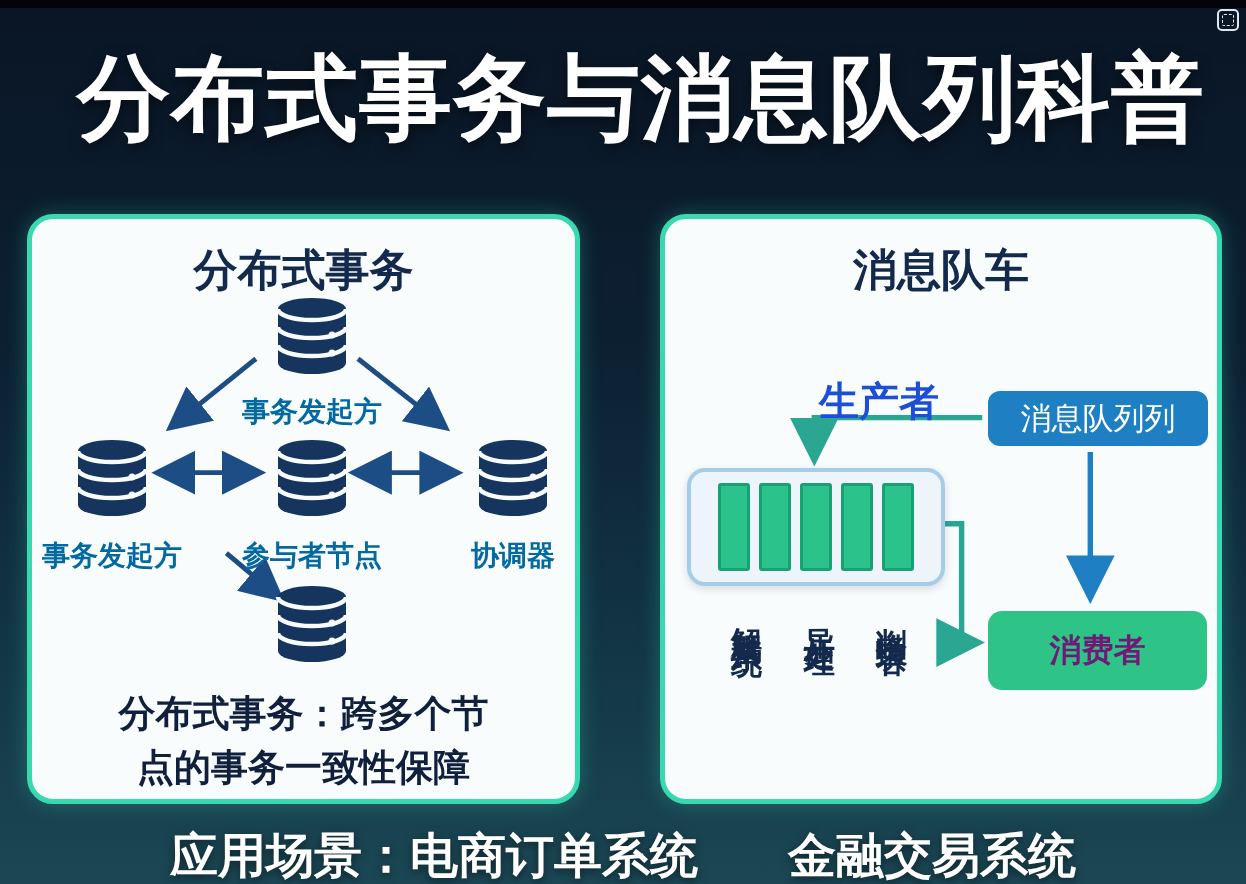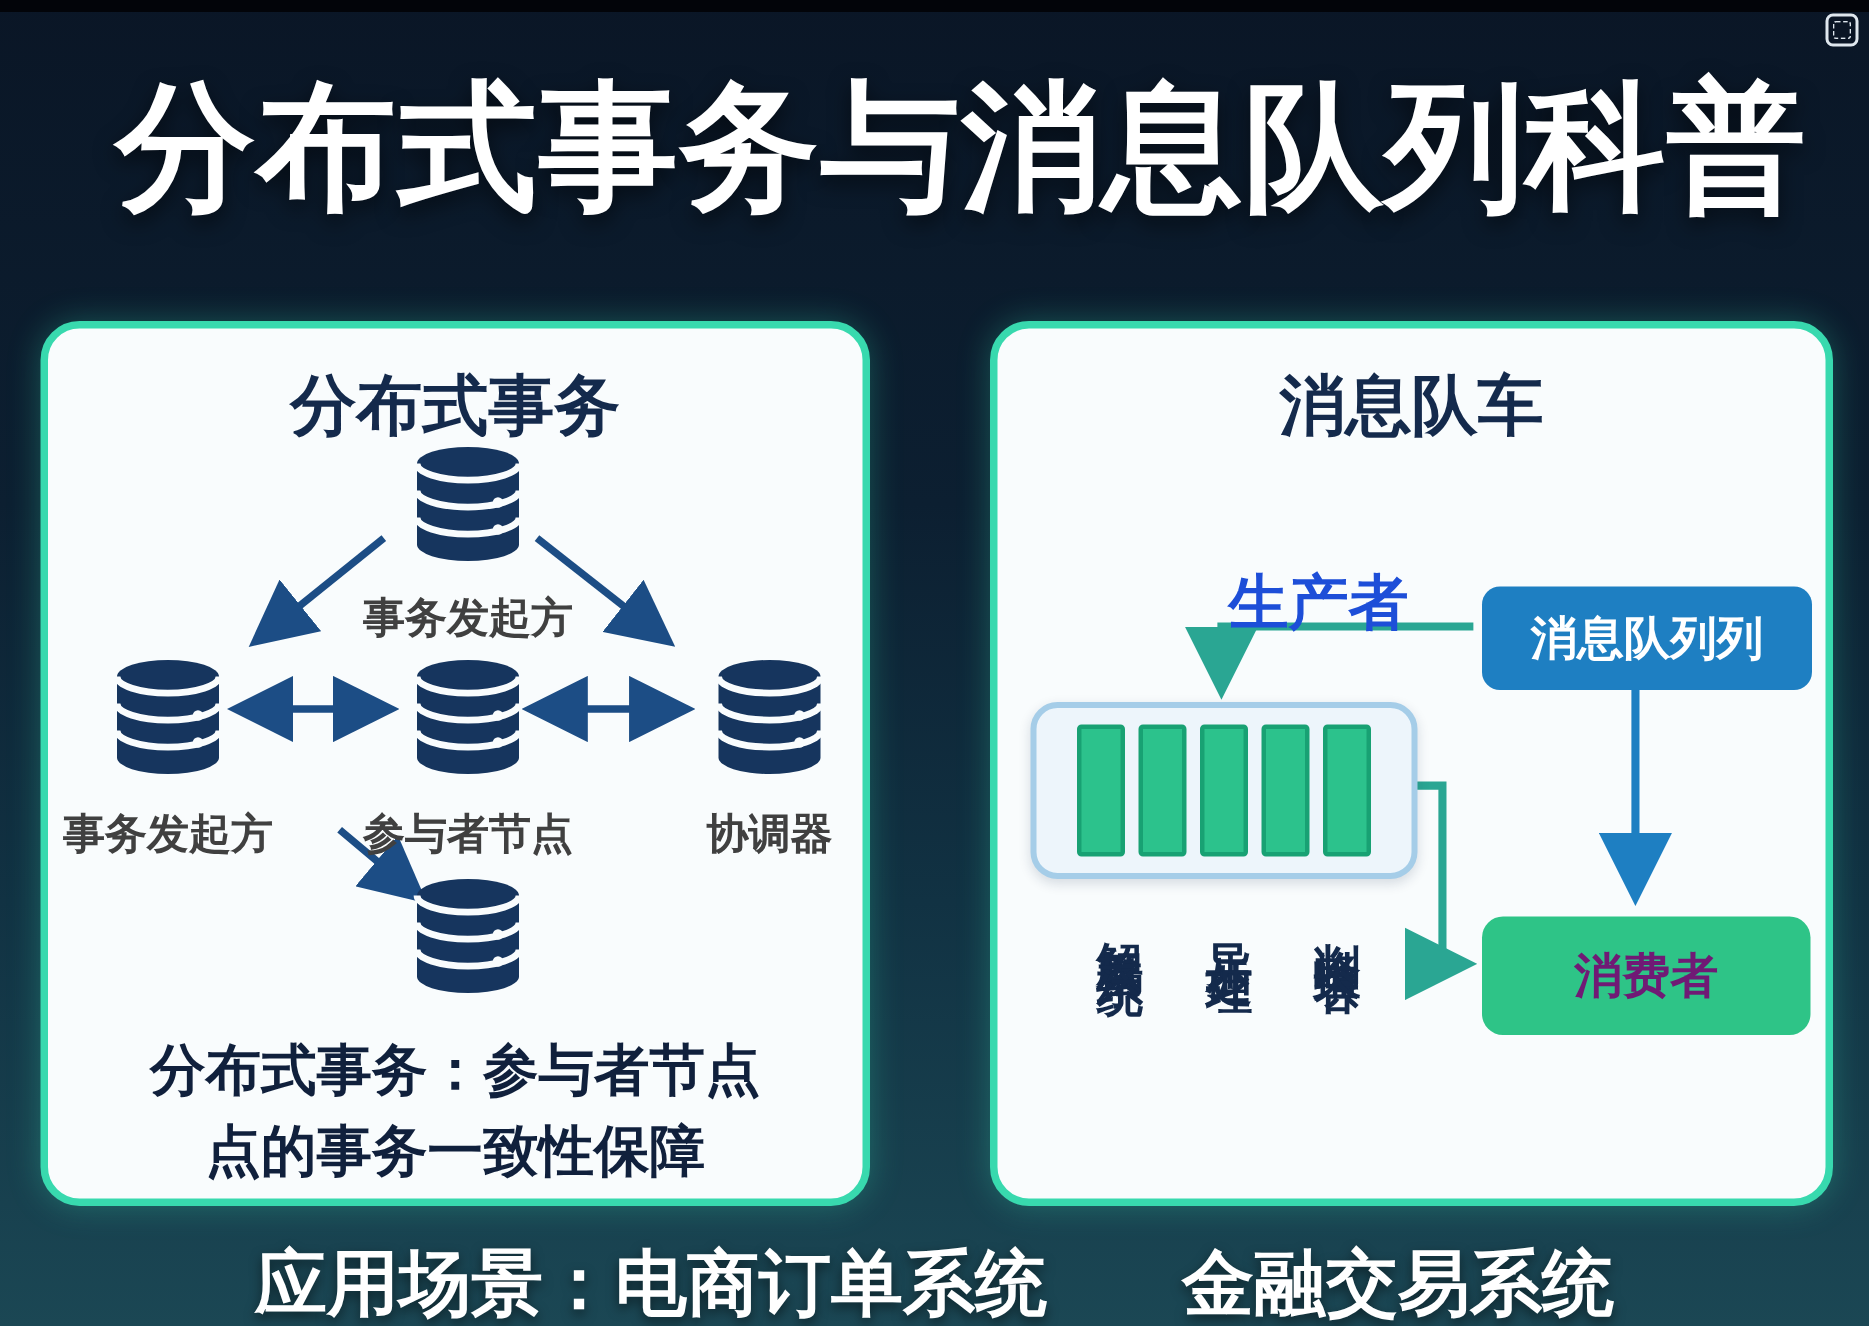--- a/index.html
+++ b/index.html
@@ -30,21 +30,21 @@
   
   .db { position:absolute; width:84px; height:80px; }
   .db svg { display:block; width:100%; height:100%; }
   #db-top    { left:238px; top:78px; }
   #db-left   { left:38px;  top:220px; }
   #db-center { left:238px; top:220px; }
   #db-right  { left:439px; top:220px; }
   #db-bottom { left:238px; top:366px; }
   .db-label {
     position:absolute; width:170px; text-align:center;
-    font-size:28px; font-weight:bold; color:#404040; white-space:nowrap;
+    font-size:28px; font-weight:bold; color:#0369a1; white-space:nowrap;
   }
   #label-top    { left:195px; top:174px; }
   #label-left   { left:-5px;  top:318px; }
   #label-center { left:195px; top:318px; }
   #label-right  { left:396px; top:318px; }
   .arrow-layer { position:absolute; inset:0; width:100%; height:100%; pointer-events:none; }
   .left-caption {
     position:absolute; top:468px; left:0; width:100%; text-align:center;
     font-size:37px; font-weight:bold; color:#10203c; line-height:1.45;
   }
@@ -58,22 +58,22 @@
   }
   .queue-bar { width:32px; height:88px; background:#2cc28c; border:3px solid #18a173; border-radius:3px; }
   .feature-label {
     position:absolute; top:384px; writing-mode:vertical-rl; text-orientation:upright;
     font-size:31px; font-weight:bold; color:#142a4c; letter-spacing:6px;
   }
   #feature-1 { left:60px; }
   #feature-2 { left:133px; }
   #feature-3 { left:205px; }
   .mq-box {
-    position:absolute; left:323px; top:172px; width:220px; height:69px;
-    background:#1e7fc2; border-radius:12px; color:#fff; font-size:31px; font-weight:bold;
+    position:absolute; left:323px; top:172px; width:220px; height:55px;
+    background:#1e7fc2; border-radius:12px; color:#fff; font-size:31px; font-weight:normal;
     display:flex; align-items:center; justify-content:center; white-space:nowrap;
   }
   .consumer-box {
     position:absolute; left:323px; top:392px; width:219px; height:79px;
     background:#2ec487; border-radius:14px; color:#701a75; font-size:32px; font-weight:bold;
     display:flex; align-items:center; justify-content:center;
   }
   .footer {
     position:absolute; top:824px; left:0; width:100%;
     display:flex; justify-content:center; gap:90px;
@@ -164,21 +164,21 @@
         <circle cx="62" cy="56" r="3.5" fill="#f9fcfd"></circle>
     </svg>
   </div>
 
   <div class="db-label" id="label-top">事务发起方</div>
   <div class="db-label" id="label-left">事务发起方</div>
   <div class="db-label" id="label-center">参与者节点</div>
   <div class="db-label" id="label-right">协调器</div>
 
   <div class="left-caption">
-    <div>分布式事务：参与者节点</div>
+    <div>分布式事务：跨多个节</div>
     <div>点的事务一致性保障</div>
   </div>
 </section>
 
 <section class="panel" id="right-panel">
   <div class="panel-title">消息队车</div>
 
   <svg class="arrow-layer" viewBox="0 0 562 590">
     <defs>
       <marker id="ah-teal" markerWidth="9" markerHeight="9" refX="6.5" refY="4.5" orient="auto-start-reverse">

